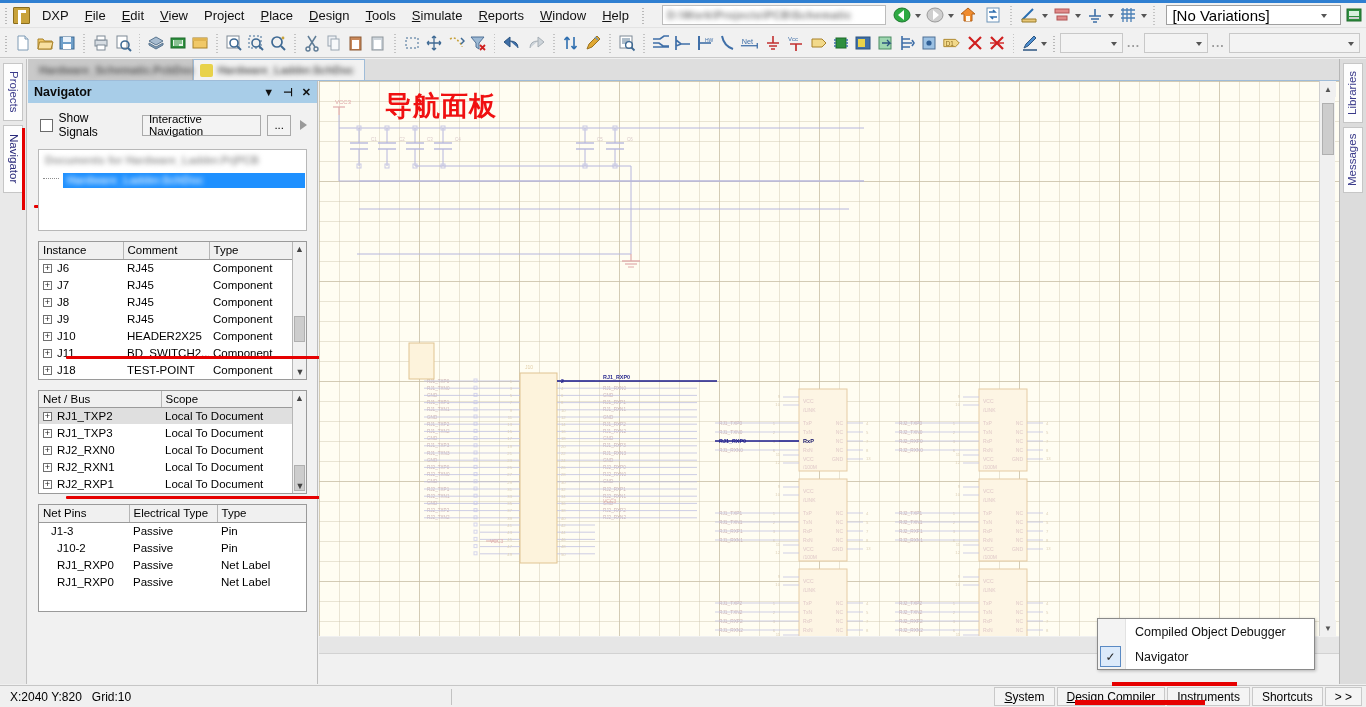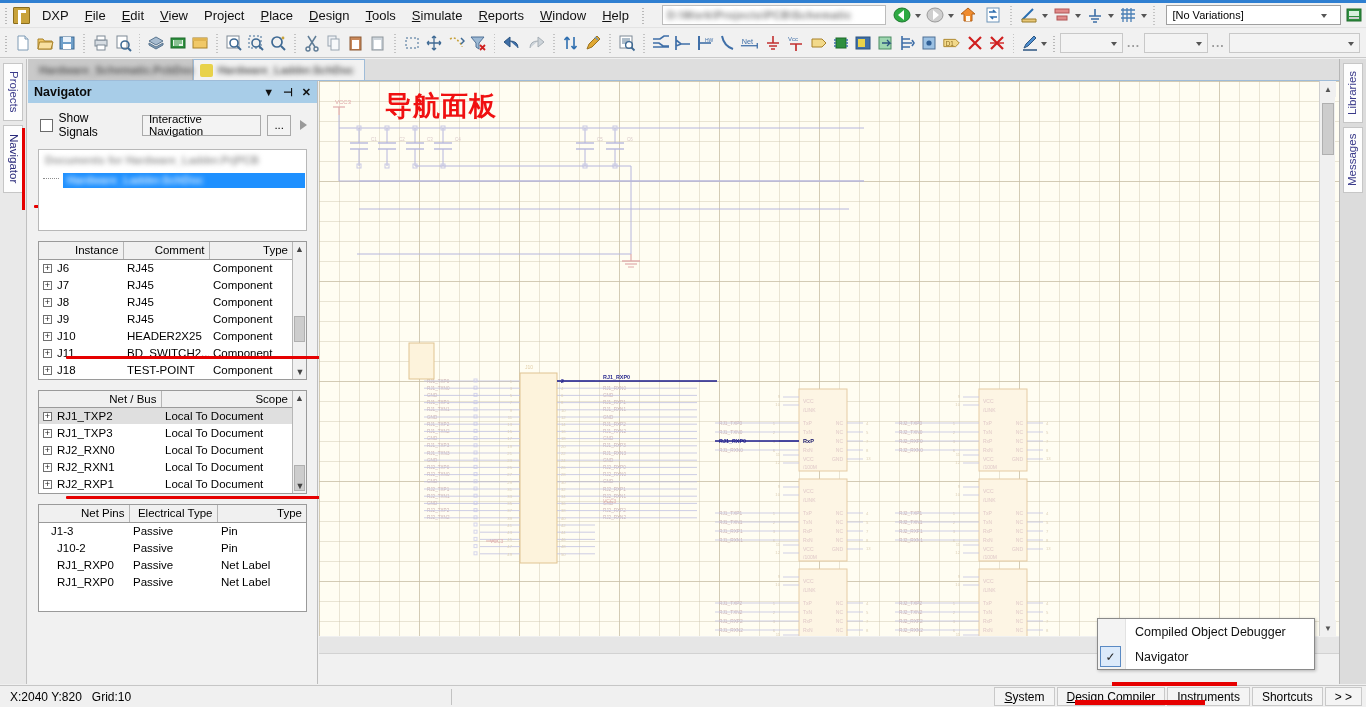--- a/index.html
+++ b/index.html
@@ -44,21 +44,21 @@
   }
   .tbsep { width:2px; height:19px; margin:0 5px;
     background-image: repeating-linear-gradient(to bottom,#c4c4c4 0 1px,transparent 1px 3px);
   }
   .mb-icons { display:flex; align-items:center; gap:1px; }
   .mini-arrow { width:7px; height:7px; display:inline-block; position:relative; }
   .mini-arrow::after{content:""; position:absolute; left:0; top:2px;
     border-left:3.5px solid transparent; border-right:3.5px solid transparent; border-top:4px solid #555;}
   .variations {
     margin-left:6px; height:20px; width:175px; border:1px solid #a0a0a0; background:#fff;
-    display:flex; align-items:center; justify-content:space-between; padding:0 12px 0 5px; font-size:11px;
+    display:flex; align-items:center; justify-content:space-between; padding:0 12px 0 5px; font-size:15px;
   }
 
   
   .toolbar {
     position:absolute; left:0; top:29px; width:1366px; height:29px;
     background:#f1f1f1; border-bottom:1px solid #c9c9c9;
     display:flex; align-items:center;
   }
   .tbtn { width:22px; height:22px; margin:0 1px; display:flex; align-items:center; justify-content:center;
       border:1px solid transparent; border-radius:2px; }
@@ -112,21 +112,21 @@
   .tree-sel { position:absolute; left:24px; top:23px; right:1px; height:15px; background:#1e90ff; }
   .tree-sel span { filter:blur(2.6px); color:#cfe8ff; font-weight:bold; font-size:11px; padding-left:4px; white-space:nowrap;
      display:block; line-height:15px;}
   .tree-dash { position:absolute; left:4px; top:28px; width:16px; border-top:1px dotted #8d8d8d; }
 
   
   .grid { margin:6px 10px 0 10px; background:#fff; border:1px solid #9a9a9a; }
   .grid table { border-collapse:collapse; width:100%; table-layout:fixed; font-size:11.5px; }
   .grid th {
      background:#f0f0f0; border-right:1px solid #b6b6b6; border-bottom:1px solid #9a9a9a;
-     text-align:right; font-weight:normal; padding:2px 4px; height:17px; white-space:nowrap; overflow:hidden;
+     text-align:left; font-weight:normal; padding:2px 4px; height:17px; white-space:nowrap; overflow:hidden;
   }
   .grid td { padding:1px 4px; height:17px; white-space:nowrap; overflow:hidden; border-bottom:1px solid #fff;}
   .grid .plus { display:inline-block; width:9px;height:9px;border:1px solid #707070;background:#fff;
       line-height:7px; text-align:center; font-size:9px; color:#222; margin-right:5px; vertical-align:middle;}
   .gridwrap { display:flex; }
   .gridwrap .scrollcol { width:14px; background:#f0f0f0; border-left:1px solid #b6b6b6; position:relative; }
   .arrowbtn { height:14px; display:flex; align-items:center; justify-content:center; font-size:9px; color:#444;}
   .thumb { position:absolute; left:1px; width:11px; background:#cdcdcd; border:1px solid #b0b0b0; }
   .hlrow { background:#dfdfdf; }
 

